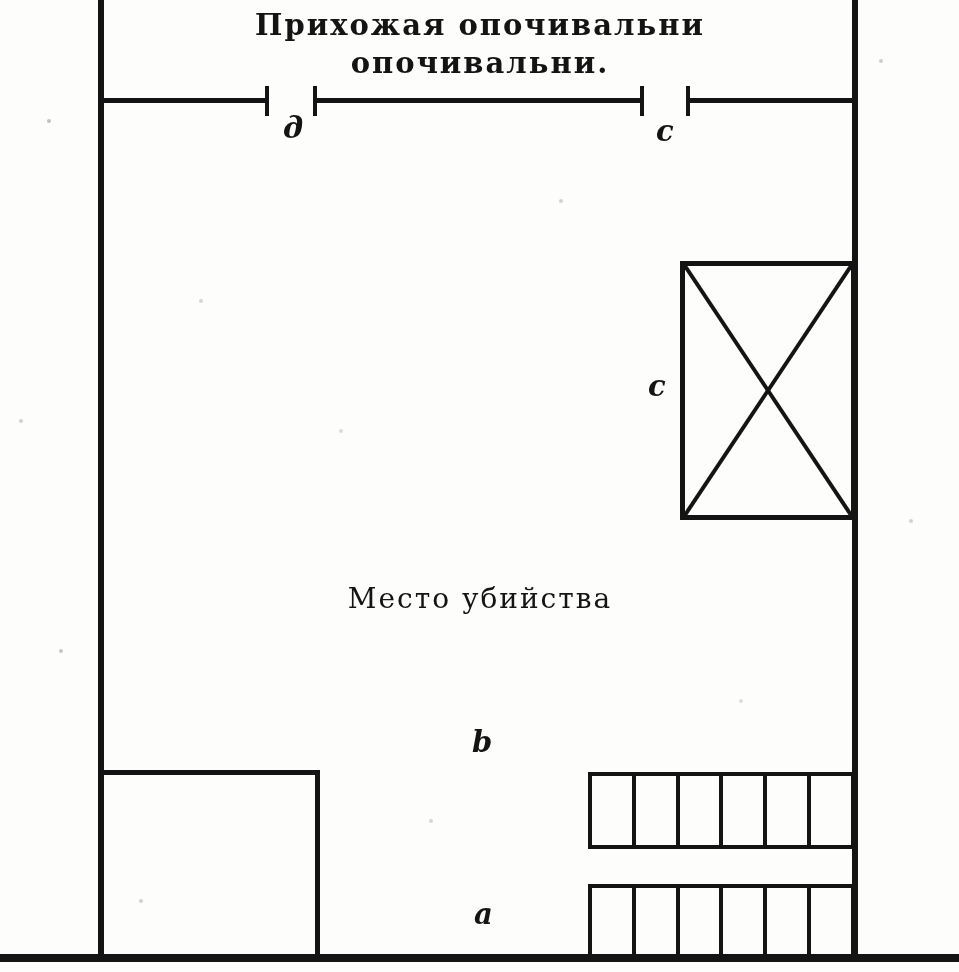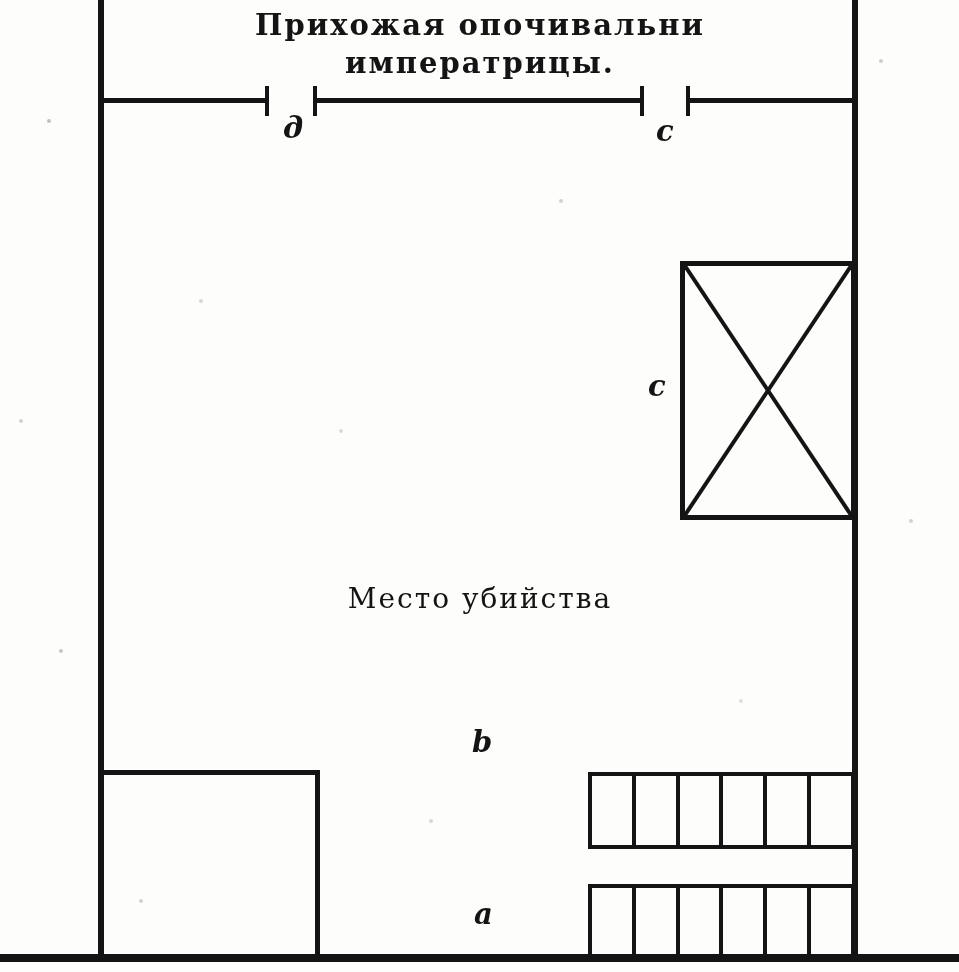--- a/index.html
+++ b/index.html
@@ -68,21 +68,21 @@
 </style>
 </head>
 <body>
 
 <div class="canvas">
 
   <div class="noise"></div>
 
   <div class="title">
     <div>Прихожая опочивальни</div>
-    <div>императрицы.</div>
+    <div>опочивальни.</div>
   </div>
 
   <div class="wall" style="left:98px;top:0;width:6px;height:961px;"></div>
   <div class="wall" style="left:852px;top:0;width:6px;height:961px;"></div>
   <div class="wall" style="left:0;top:954px;width:959px;height:8px;"></div>
 
   <div class="wall" style="left:100px;top:98px;width:168px;height:5px;"></div>
   <div class="wall" style="left:315px;top:98px;width:327px;height:5px;"></div>
   <div class="wall" style="left:688px;top:98px;width:167px;height:5px;"></div>
 

